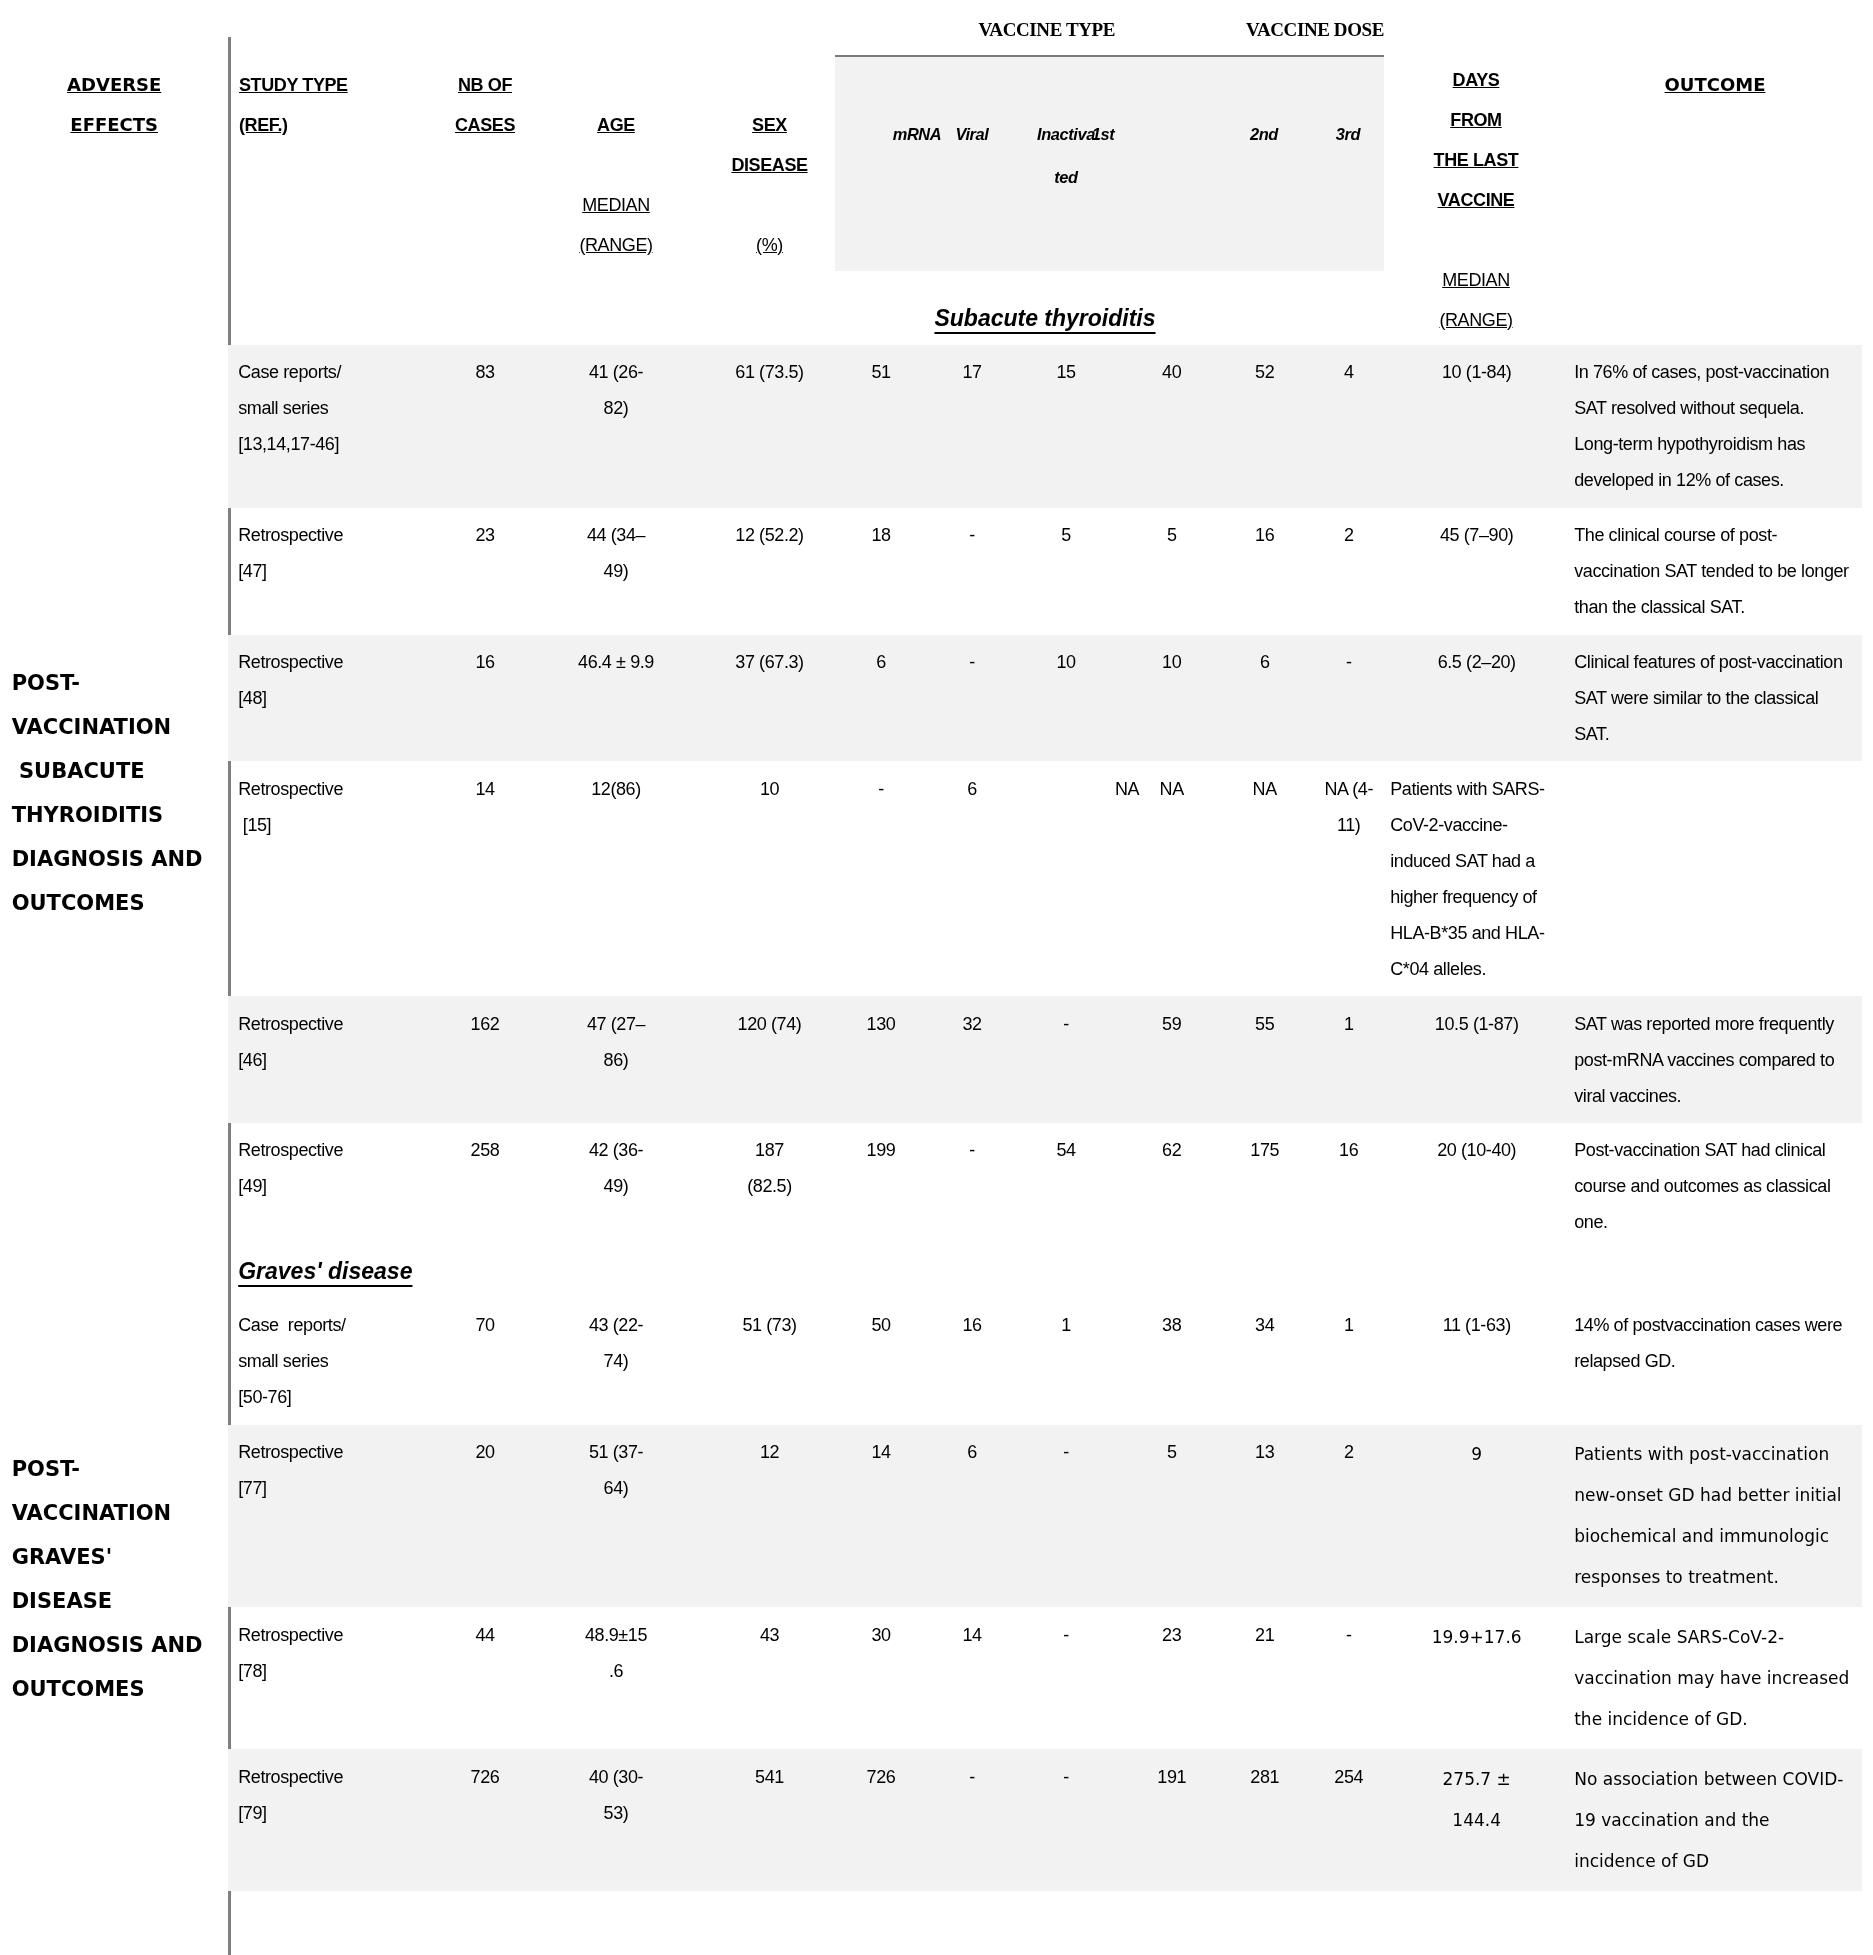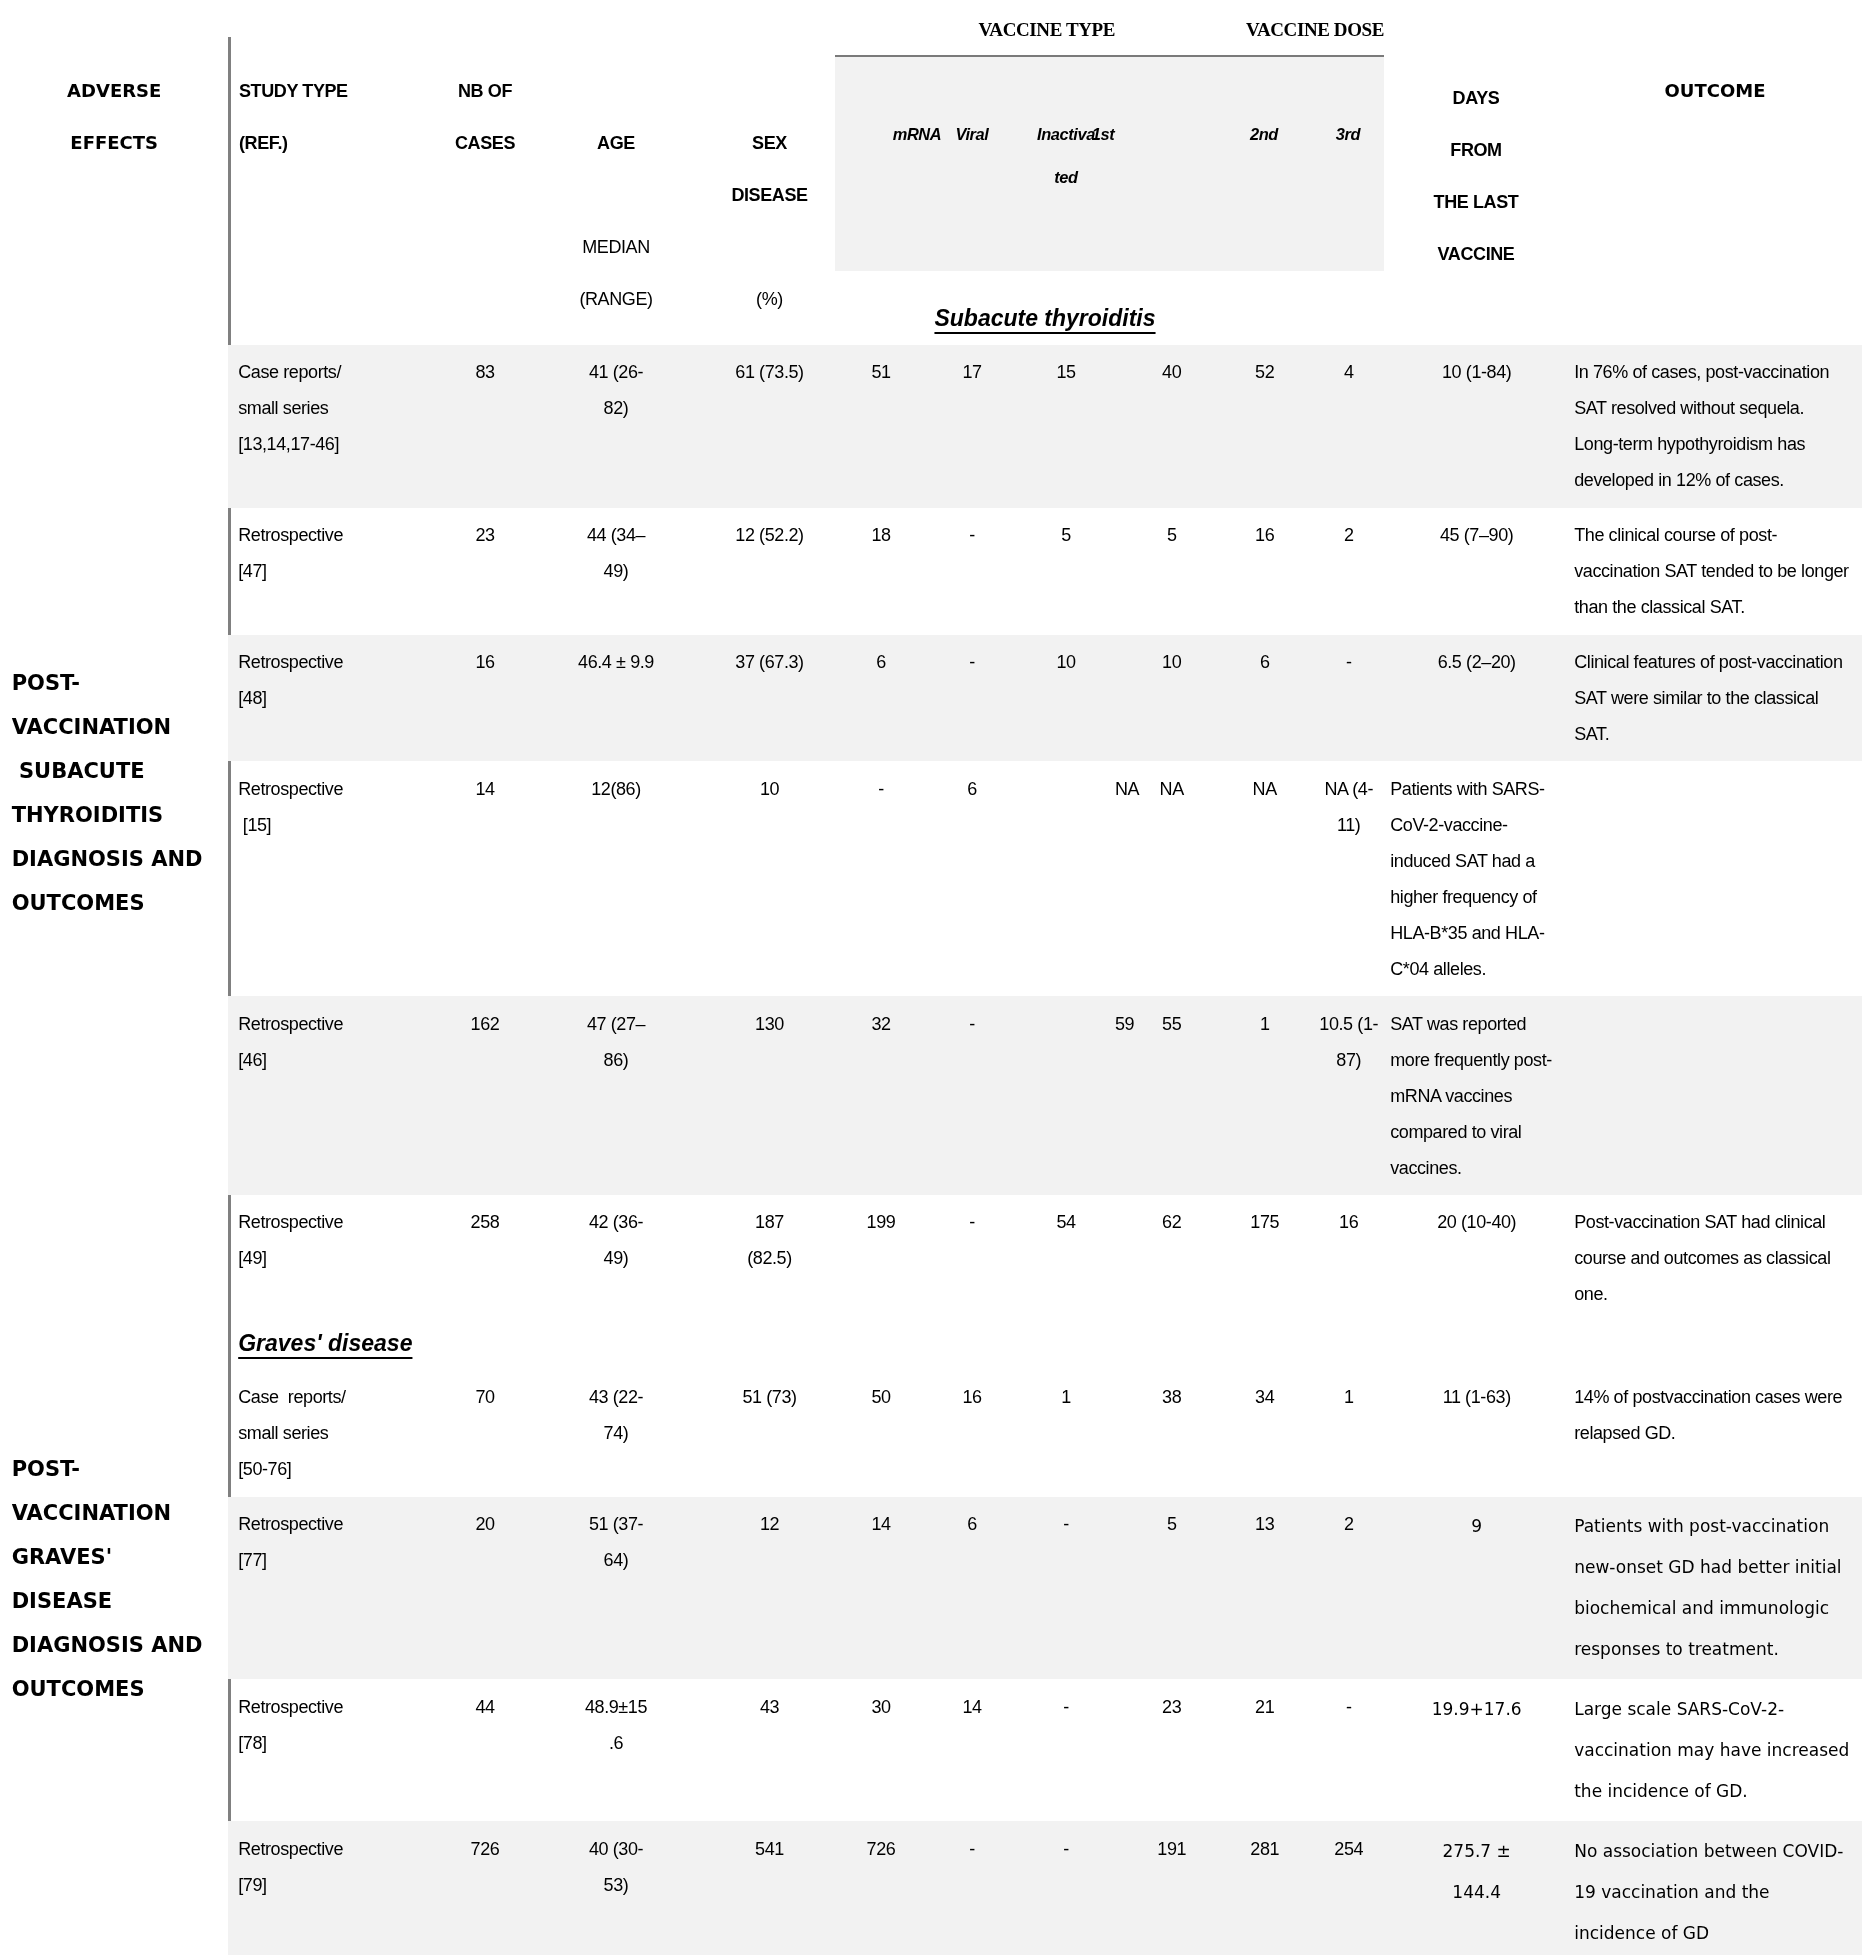--- a/index.html
+++ b/index.html
@@ -5,21 +5,21 @@
   html, body { margin:0; padding:0; }
   body {
     width:1874px; height:1992px; position:relative; overflow:hidden;
     background:#ffffff; color:#000;
     font-family:"Liberation Sans", sans-serif;
   }
   
   .header { position:absolute; top:0; left:0; width:1874px; height:297px; background:#fff; }
   .col-head {
     position:absolute; top:65px; font-size:18px; font-weight:bold;
-    line-height:52px; letter-spacing:-0.4px; white-space:pre-line;
+    line-height:40px; letter-spacing:-0.4px; white-space:pre-line;text-decoration:underline;
   }
   .center { text-align:center; }
   .col-head .b { display:block; white-space:pre-line; font-weight:bold; }
   .col-head .r { display:block; white-space:pre-line; font-weight:normal; }
   .widehead { font-family:"DejaVu Sans", sans-serif; letter-spacing:0; }
   .group-label {
     position:absolute; top:19px; font-size:19px; font-weight:bold;
     letter-spacing:-0.4px; text-align:right;font-family:Liberation Serif, serif;
   }
   .group-underline { position:absolute; top:55px; left:835px; width:549px; height:2.7px; background:#7a7a7a; }
@@ -187,20 +187,21 @@
       <div class="cell c-d3">NA</div>
       <div class="cell c-days">NA (4-11)</div>
       <div class="cell c-outcome">Patients with SARS-CoV-2-vaccine-induced SAT had a higher frequency of HLA-B*35 and HLA-C*04 alleles.</div>
     </div>
     <div class="row shaded">
       <div class="cell c-study">Retrospective
 [46]</div>
       <div class="cell c-nb">162</div>
       <div class="cell c-age">47 (27–
 86)</div>
+      <div class="cell c-sex">120 (74)</div>
       <div class="cell c-mrna">130</div>
       <div class="cell c-viral">32</div>
       <div class="cell c-inact">-</div>
       <div class="cell c-gap"></div>
       <div class="cell c-d1">59</div>
       <div class="cell c-d2">55</div>
       <div class="cell c-d3">1</div>
       <div class="cell c-days">10.5 (1-87)</div>
       <div class="cell c-outcome">SAT was reported more frequently post-mRNA vaccines compared to viral vaccines.</div>
     </div>

